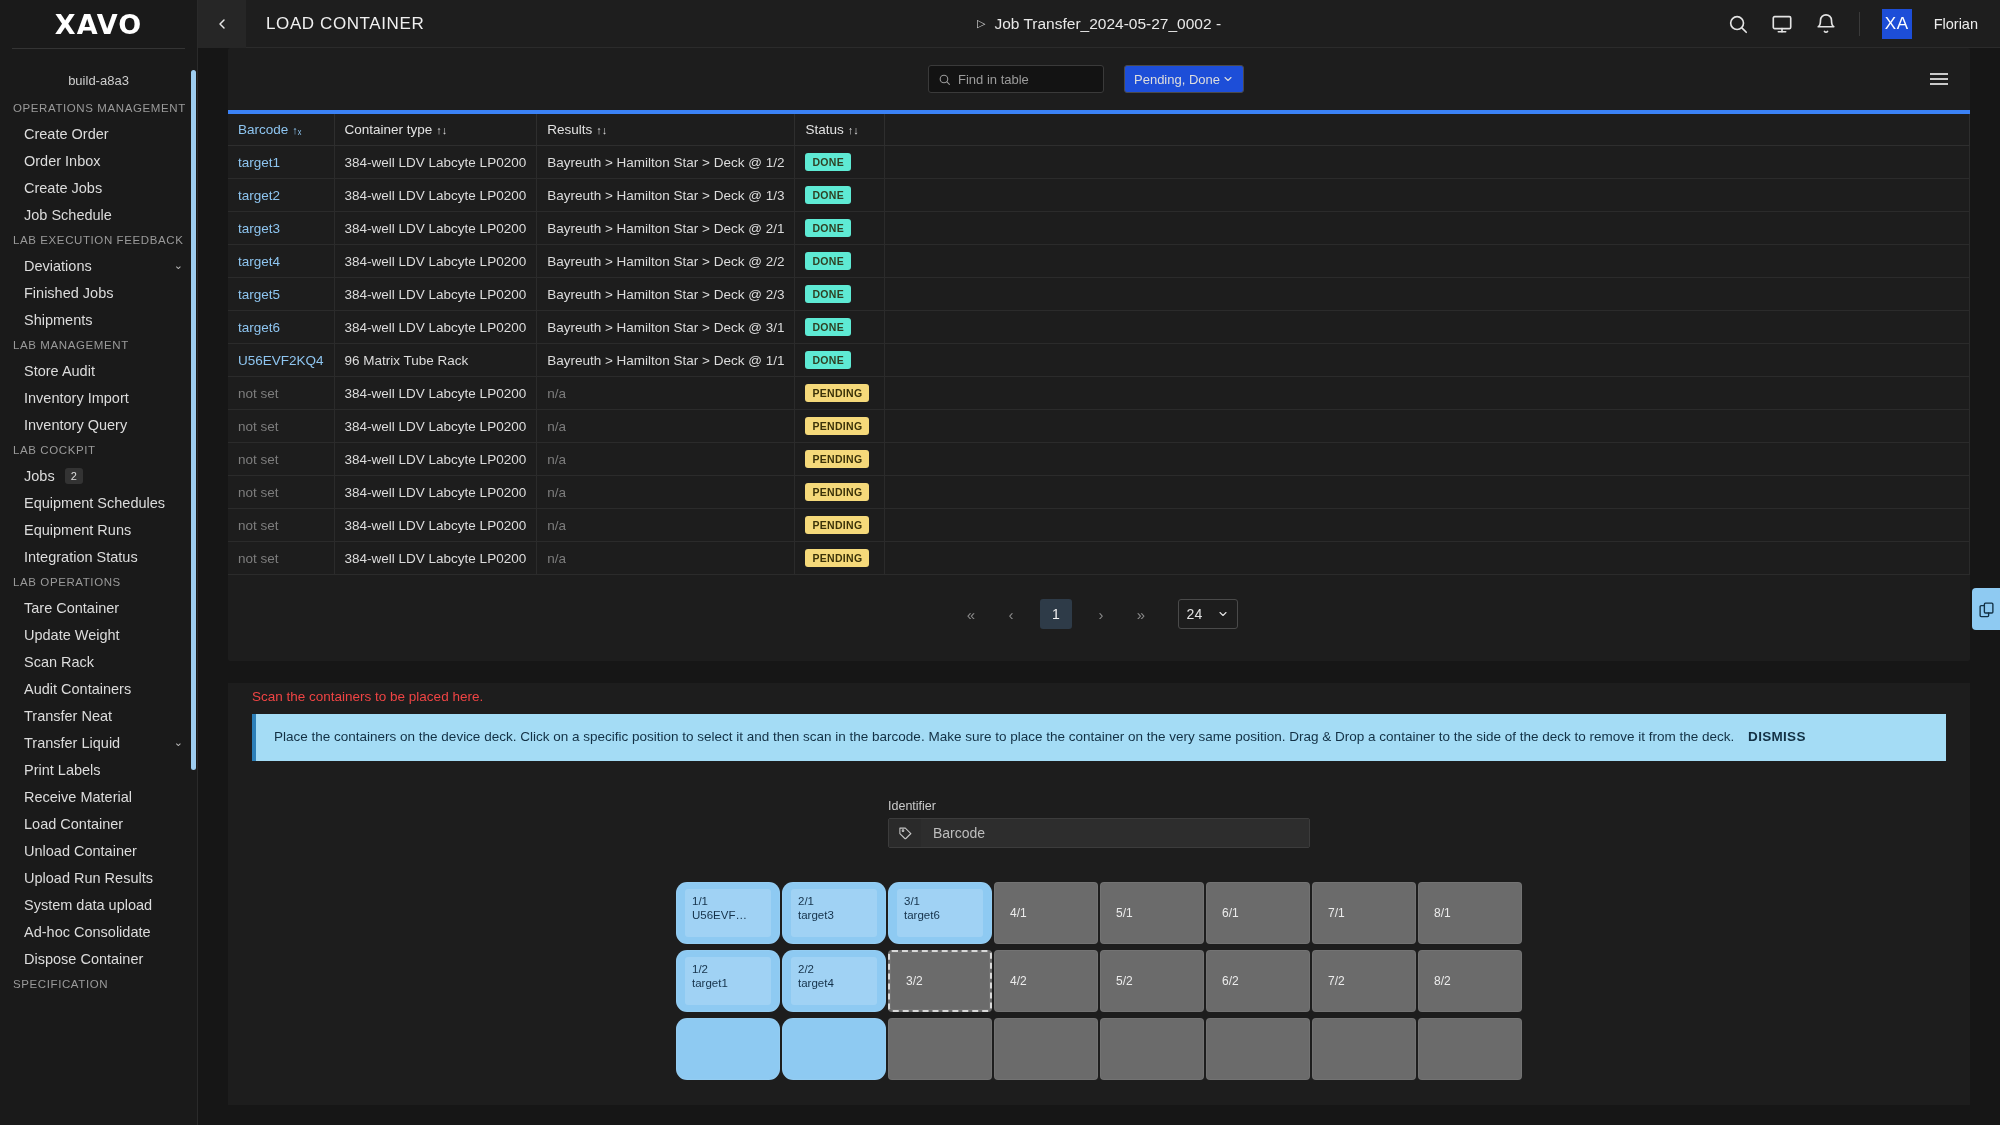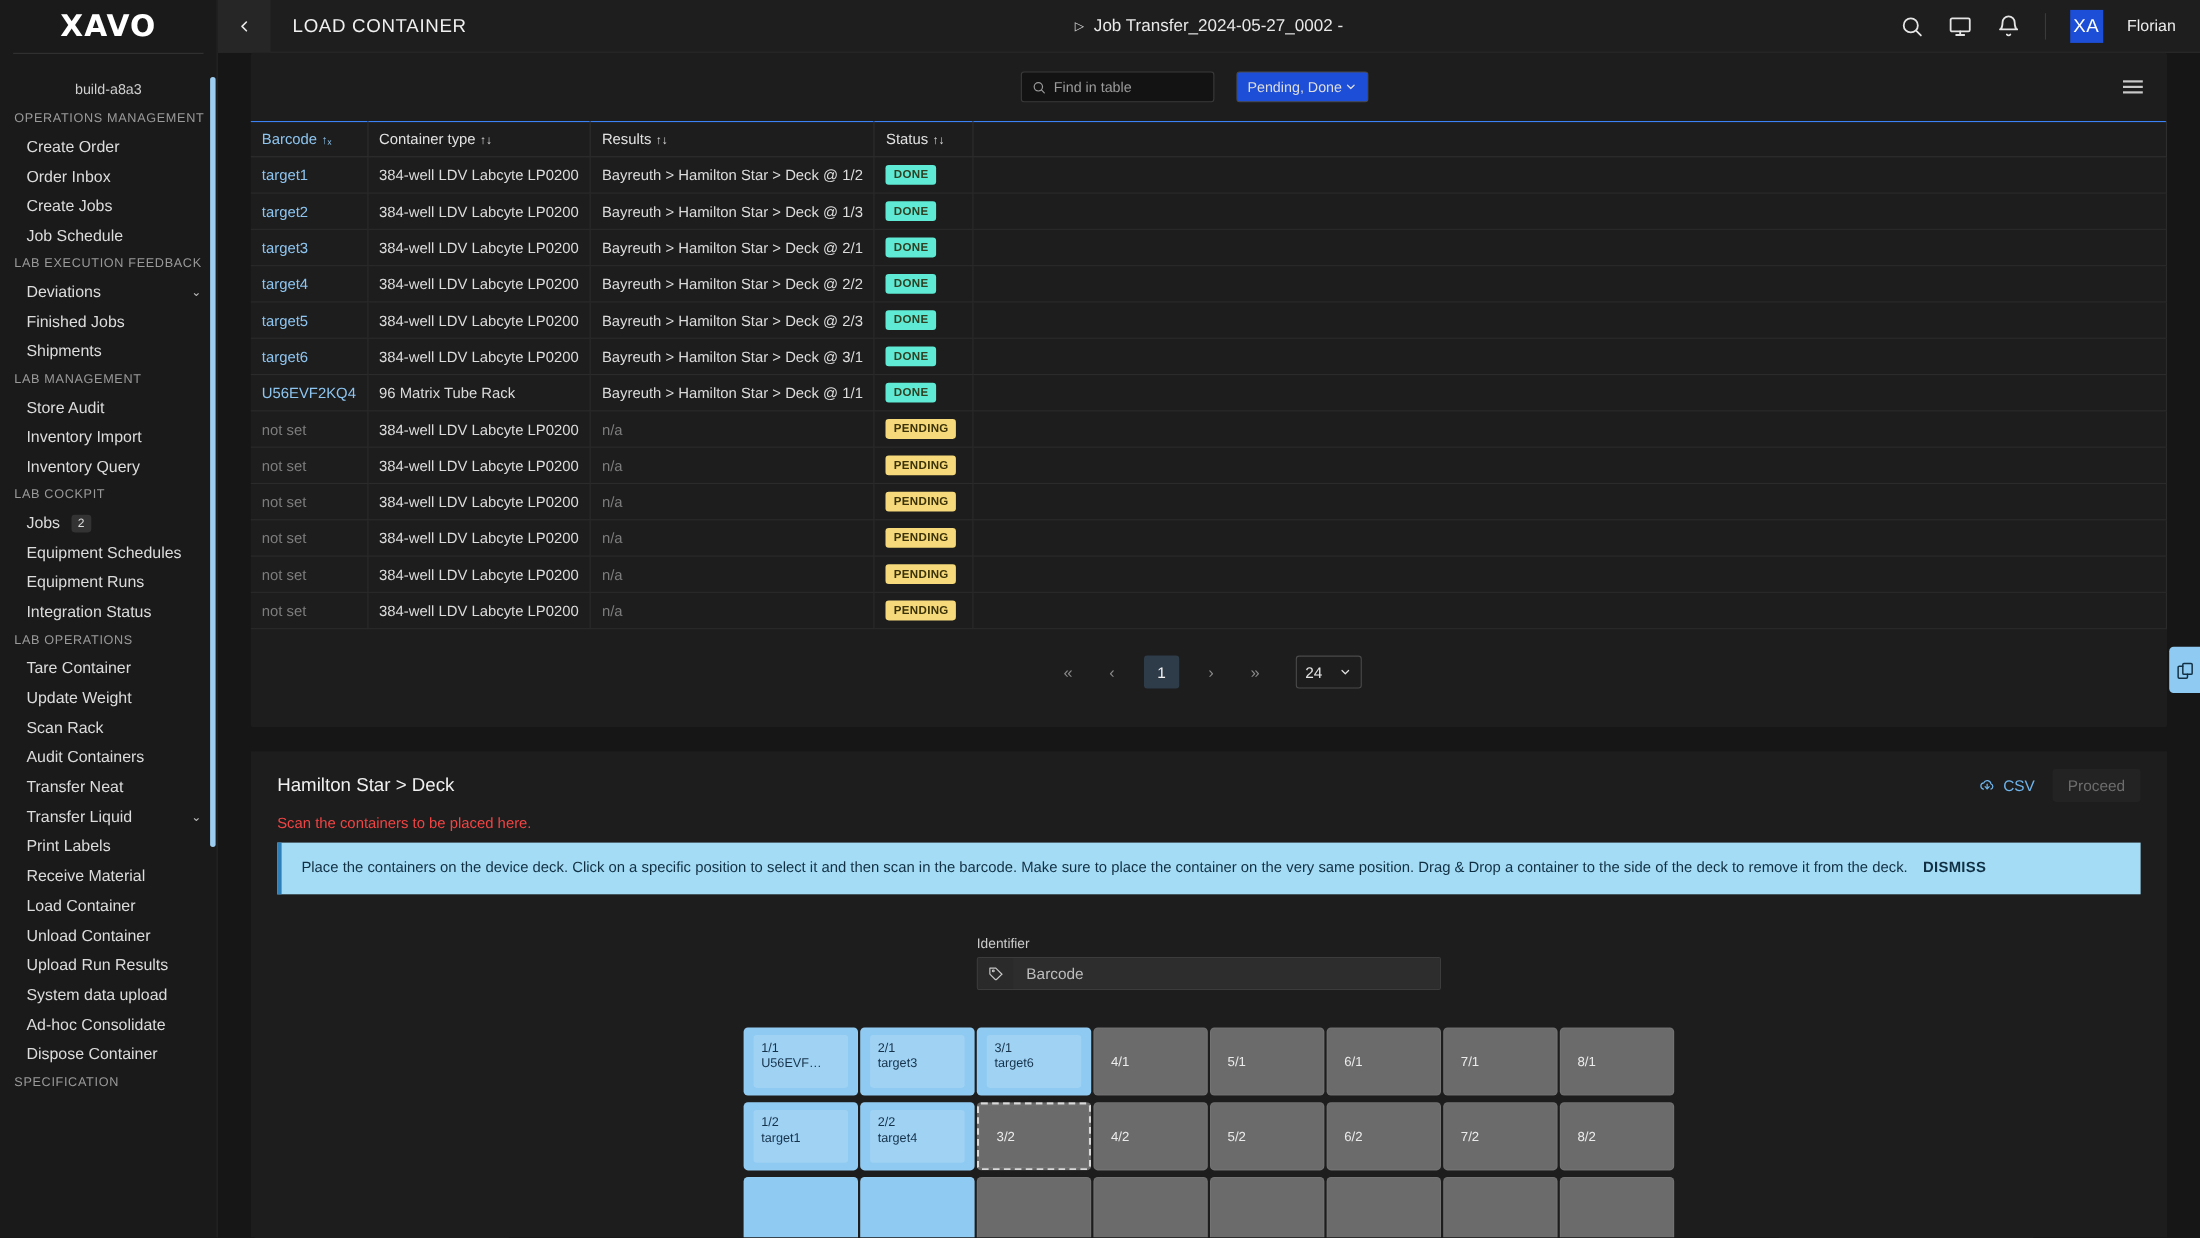--- a/index.html
+++ b/index.html
@@ -123,21 +123,21 @@
     background: #1d4ed8; border: 1px solid #4a4a4a; border-radius: 3px;
     display: flex; align-items: center; justify-content: space-between;
     padding: 0 9px; font-size: 13px; color: #dedede; cursor: pointer;
   }
   .burger { position: absolute; right: 22px; width: 18px; cursor: pointer; }
   .burger i { display: block; height: 1.6px; background: #c9c9c9; margin: 3.4px 0; }
 
   table { width: 100%; border-collapse: collapse; }
   thead th {
     text-align: left; font-size: 13.5px; font-weight: 400;
-    padding: 8px 10px; border-top: 1px solid #3b82f6; border-bottom: 1px solid #2e2e2e;
+    padding: 8px 10px; border-top: 4px solid #3b82f6; border-bottom: 1px solid #2e2e2e;
     border-right: 1px solid #2e2e2e; color: #e2e2e2; white-space: nowrap;
   }
   thead th.sortable { color: #8ec5f0; cursor: pointer; }
   thead th .arrows { color: #8ec5f0; font-size: 11px; margin-left: 4px; }
   thead th.plain { color: #e2e2e2; }
   thead th.plain .arrows { color: #d8d8d8; }
   tbody td {
     font-size: 13.5px; padding: 7px 10px;
     border-bottom: 1px solid #2b2b2b; border-right: 1px solid #2b2b2b;
     color: #dcdcdc; white-space: nowrap;
@@ -207,21 +207,21 @@
     display: grid; grid-template-columns: repeat(8, 104px); gap: 1px 2px;
     justify-content: center; margin-top: 34px;
   }
   .cell {
     height: 62px; background: #6b6b6b; border-radius: 4px; position: relative;
     display: flex; align-items: center; cursor: pointer;
     box-shadow: inset 0 0 0 1px rgba(255,255,255,.06);
     margin-bottom: 5px;
   }
   .cell .pos-only { font-size: 12px; color: #ececec; padding-left: 16px; }
-  .cell.filled { background: #8ecaf2; }
+  .cell.filled { background: #8ecaf2; border-radius: 11px; }
   .cell.selected { background: #6b6b6b; border: 2px dashed #d9d9d9; }
   .inner {
     position: absolute; left: 9px; right: 9px; top: 7px; bottom: 7px;
     background: rgba(255,255,255,.16); border-radius: 3px;
     padding: 6px 7px; display: flex; flex-direction: column; gap: 2px;
   }
   .inner .p { font-size: 11.5px; color: #15324a; }
   .inner .b { font-size: 11.5px; color: #15324a; }
 
   .side-tab {
@@ -568,34 +568,20 @@
           <div class="pg-size">
             <span>24</span>
             <svg width="12" height="12" viewBox="0 0 24 24" fill="none" stroke="#e3e3e3" stroke-width="2.2" stroke-linecap="round" stroke-linejoin="round">
                 <polyline points="6 9 12 15 18 9"></polyline>
               </svg>
           </div>
         </div>
       </div>
 
       <div class="deck-panel">
-        <div class="deck-head">
-          <div class="deck-title">Hamilton Star &gt; Deck</div>
-          <div class="deck-actions">
-            <div class="csv-btn">
-              <svg width="15" height="15" viewBox="0 0 24 24" fill="none" stroke="currentColor" stroke-width="1.8" stroke-linecap="round" stroke-linejoin="round">
-                  <path d="M6.5 16.5A4.5 4.5 0 0 1 7 7.6a5.5 5.5 0 0 1 10.5 1.6A3.8 3.8 0 0 1 17.5 16.5"></path>
-                  <polyline points="9 13 12 16 15 13"></polyline>
-                  <line x1="12" y1="9.5" x2="12" y2="16"></line>
-                </svg>
-              <span>CSV</span>
-            </div>
-            <div class="proceed-btn">Proceed</div>
-          </div>
-        </div>
         <div class="deck-sub">Scan the containers to be placed here.</div>
         <div class="info-banner">
           <span>Place the containers on the device deck. Click on a specific position to select it and then scan in the barcode. Make sure to place the container on the very same position. Drag &amp; Drop a container to the side of the deck to remove it from the deck.</span>
           <span class="dismiss">DISMISS</span>
         </div>
 
         <div class="ident-wrap">
           <div class="ident-lbl">Identifier</div>
           <div class="ident-field">
             <div class="ident-ic">

